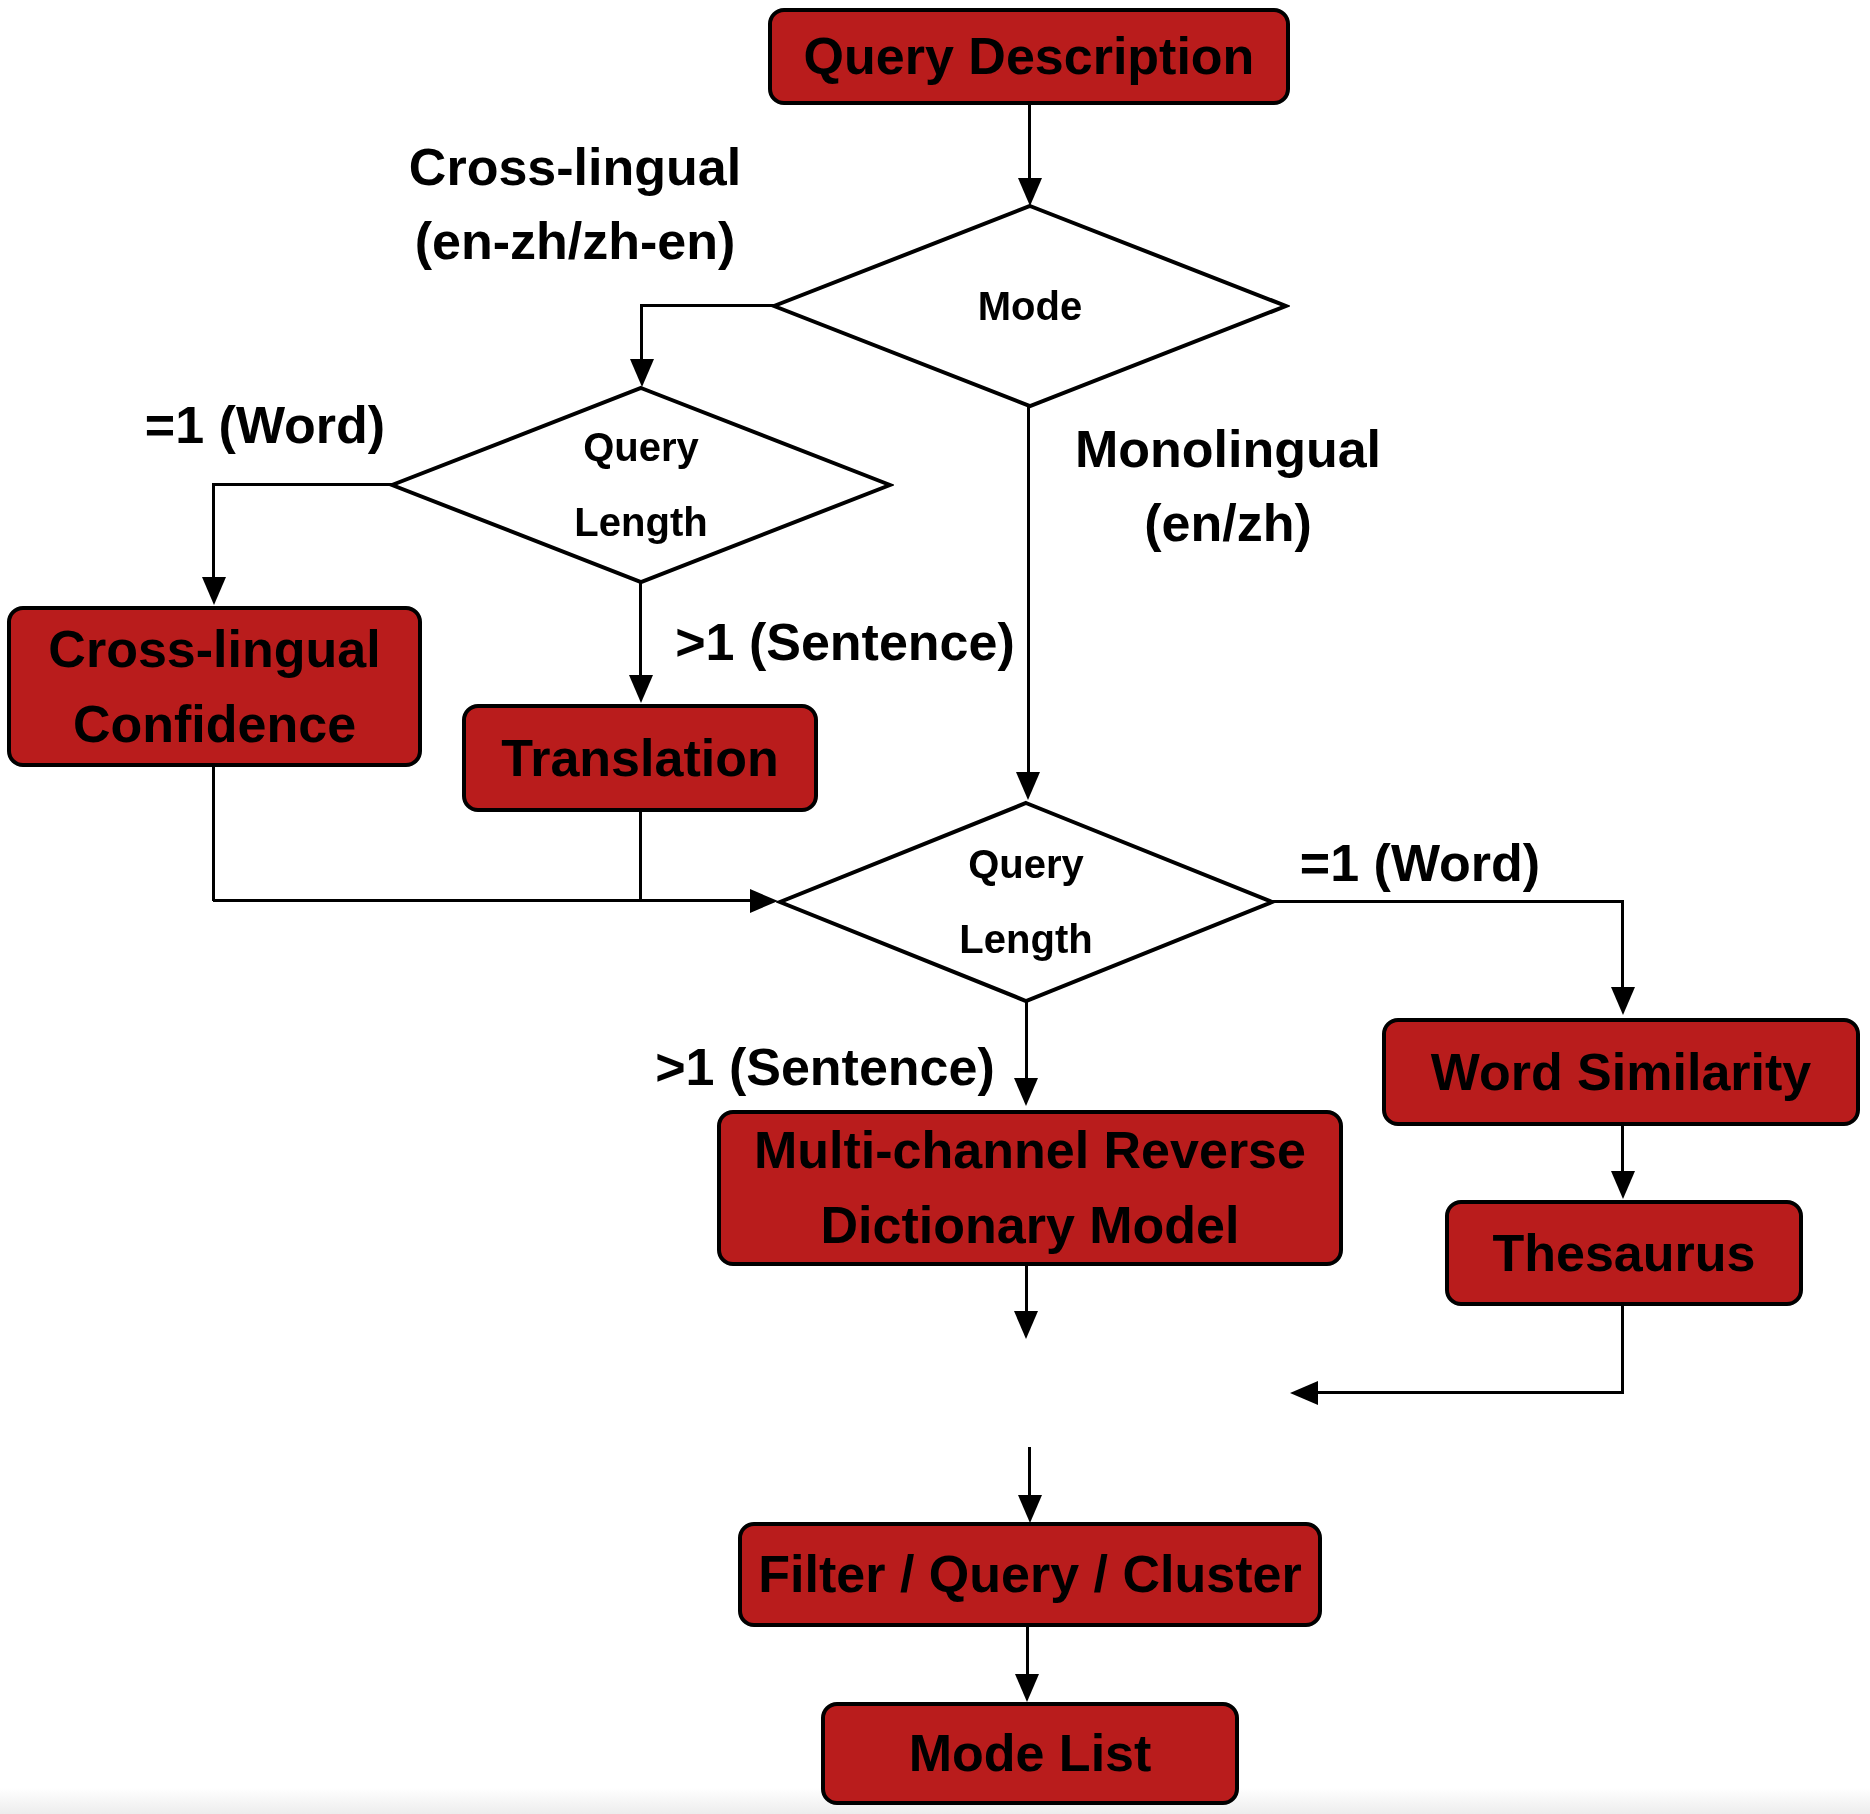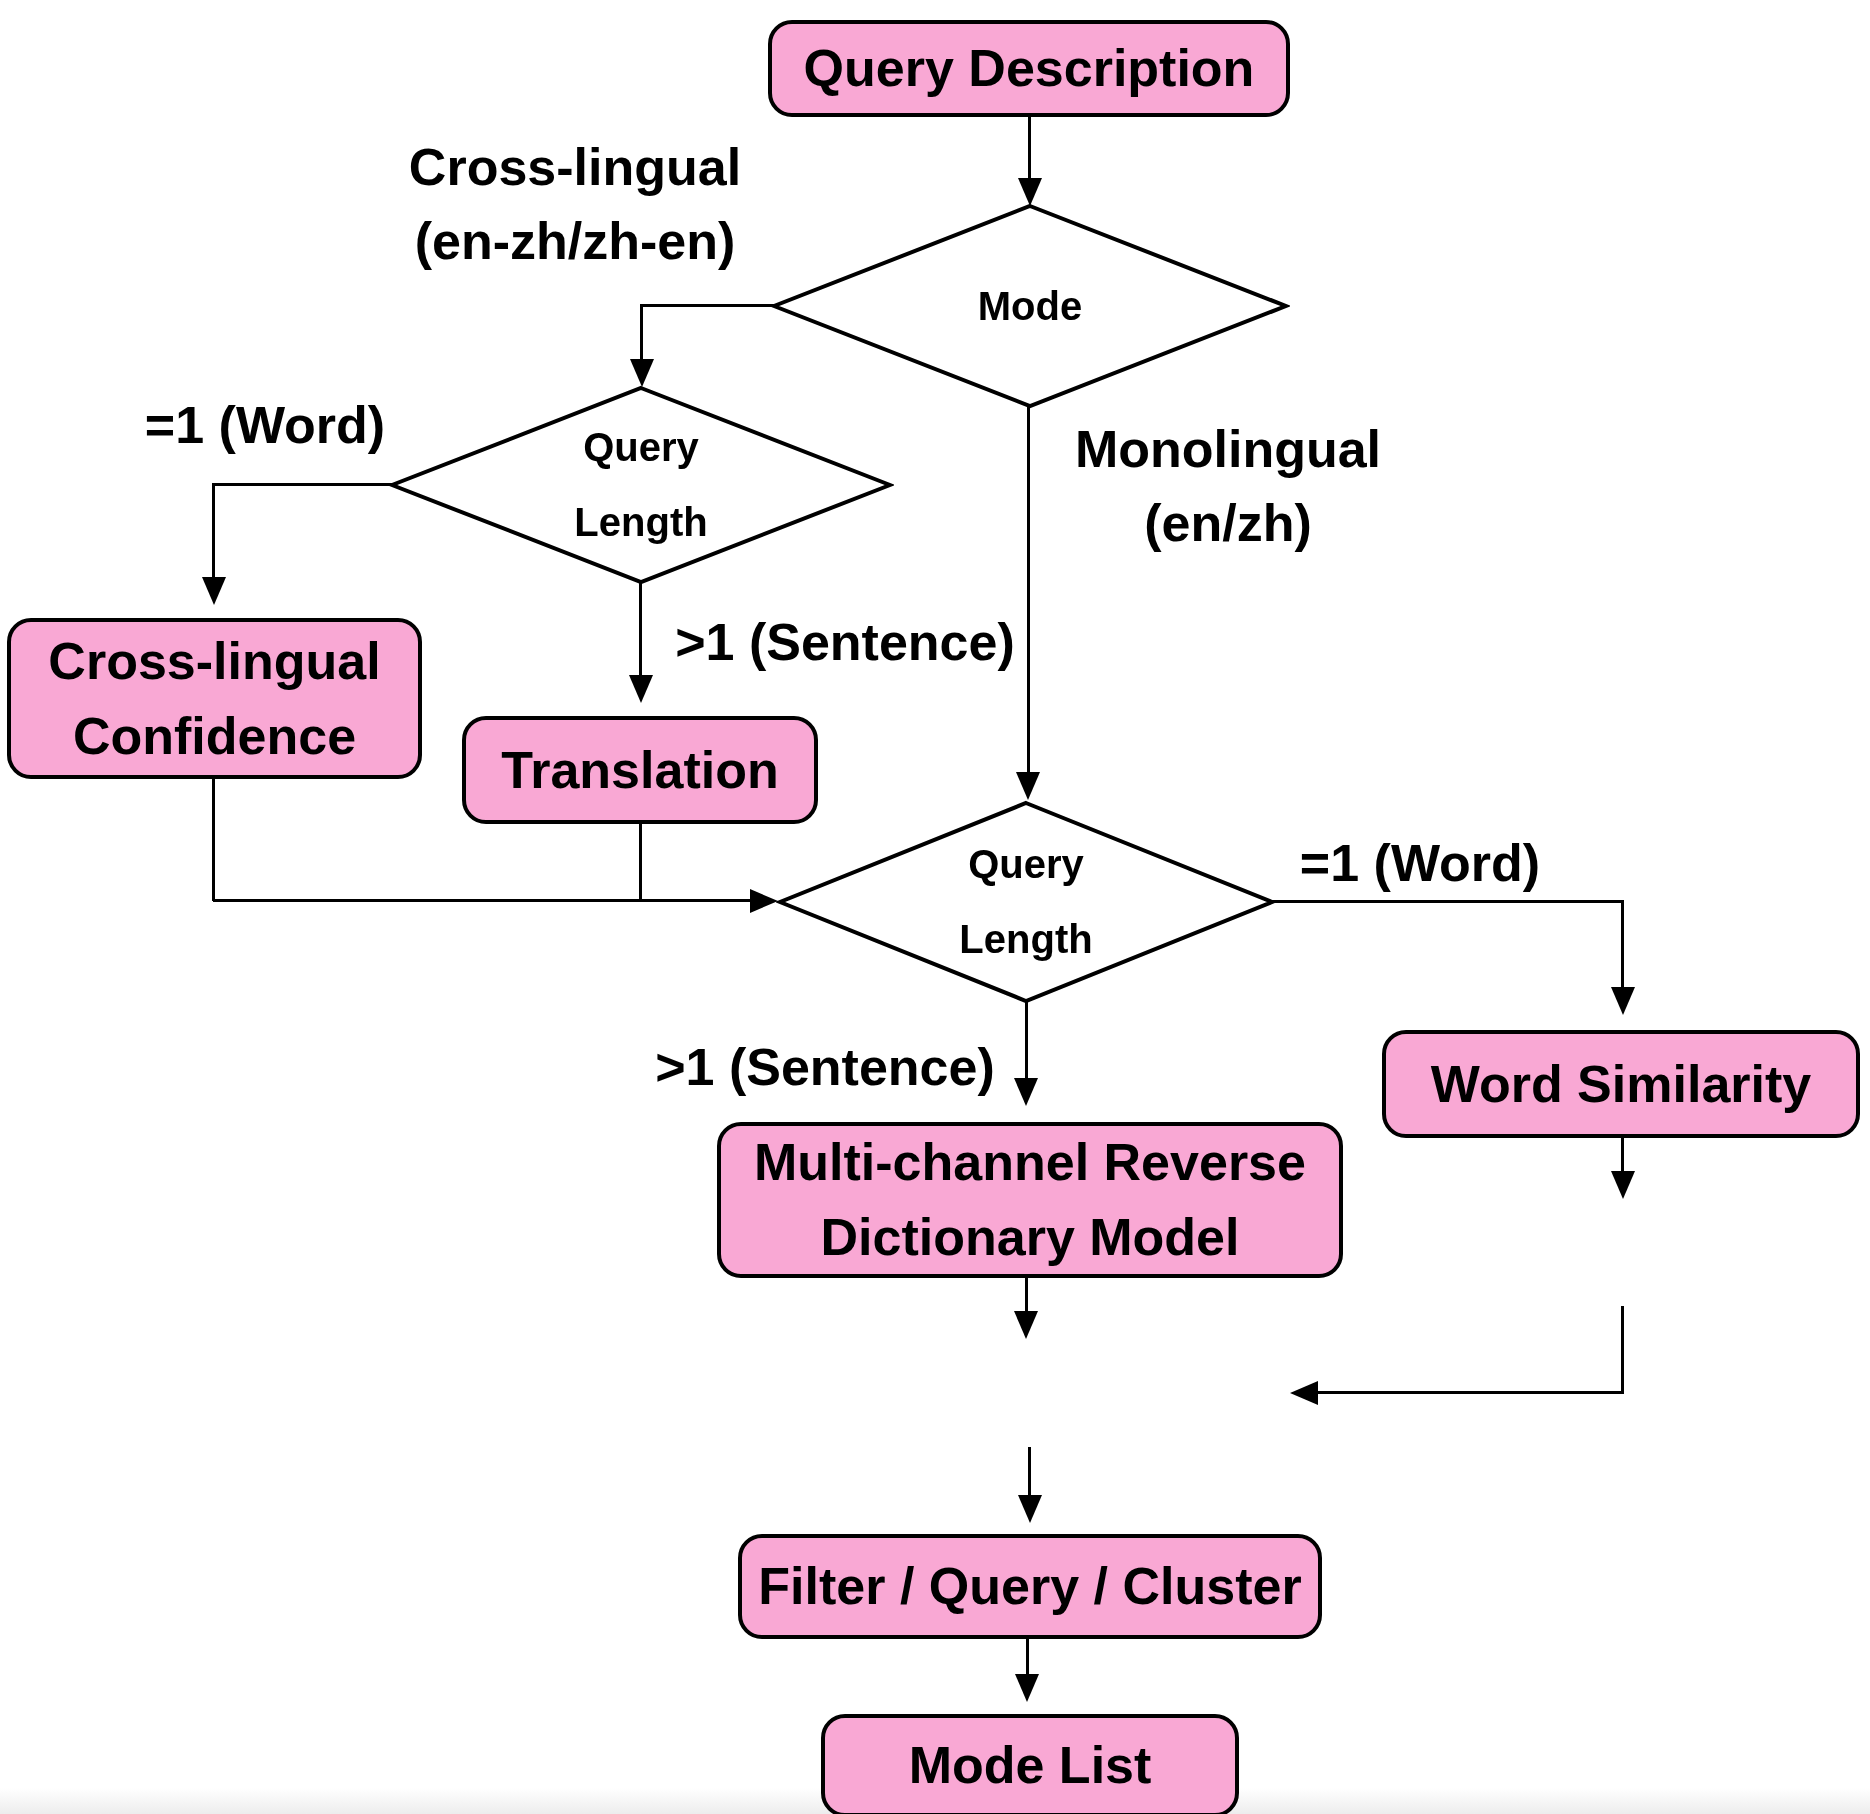--- a/index.html
+++ b/index.html
@@ -10,31 +10,30 @@
     font-family:"Liberation Sans","DejaVu Sans",sans-serif;
     font-weight:600;
     color:#000;
     overflow:hidden;
   }
   
   .box{
     position:absolute;
     box-sizing:border-box;
     border:4px solid #000;
-    border-radius:24px;
-    background:#f9a8d4;
+    border-radius:16px;
+    background:#b91c1c;
     display:flex;
     flex-direction:column;
     align-items:center;
     justify-content:center;
     text-align:center;
     font-size:52px;
     line-height:75px;
     z-index:3;
-    margin-top:12px;
   }
   
   .diamond{position:absolute;z-index:2;}
   .diamond svg{display:block;}
   .dlabel{
     position:absolute;
     display:flex;flex-direction:column;
     align-items:center;justify-content:center;
     text-align:center;
     font-size:40px;line-height:75px;
@@ -159,20 +158,23 @@
 
   <div class="box" style="left:717px;top:1110px;width:626px;height:156px;">
     <span>Multi-channel Reverse</span>
     <span>Dictionary Model</span>
   </div>
 
   <div class="box" style="left:1382px;top:1018px;width:478px;height:108px;">
     <span>Word Similarity</span>
   </div>
 
+  <div class="box" style="left:1445px;top:1200px;width:358px;height:106px;">
+    <span>Thesaurus</span>
+  </div>
 
 
   <div class="box" style="left:738px;top:1522px;width:584px;height:105px;">
     <span>Filter / Query / Cluster</span>
   </div>
 
   <div class="box" style="left:821px;top:1702px;width:418px;height:103px;">
     <span>Mode List</span>
   </div>
 

